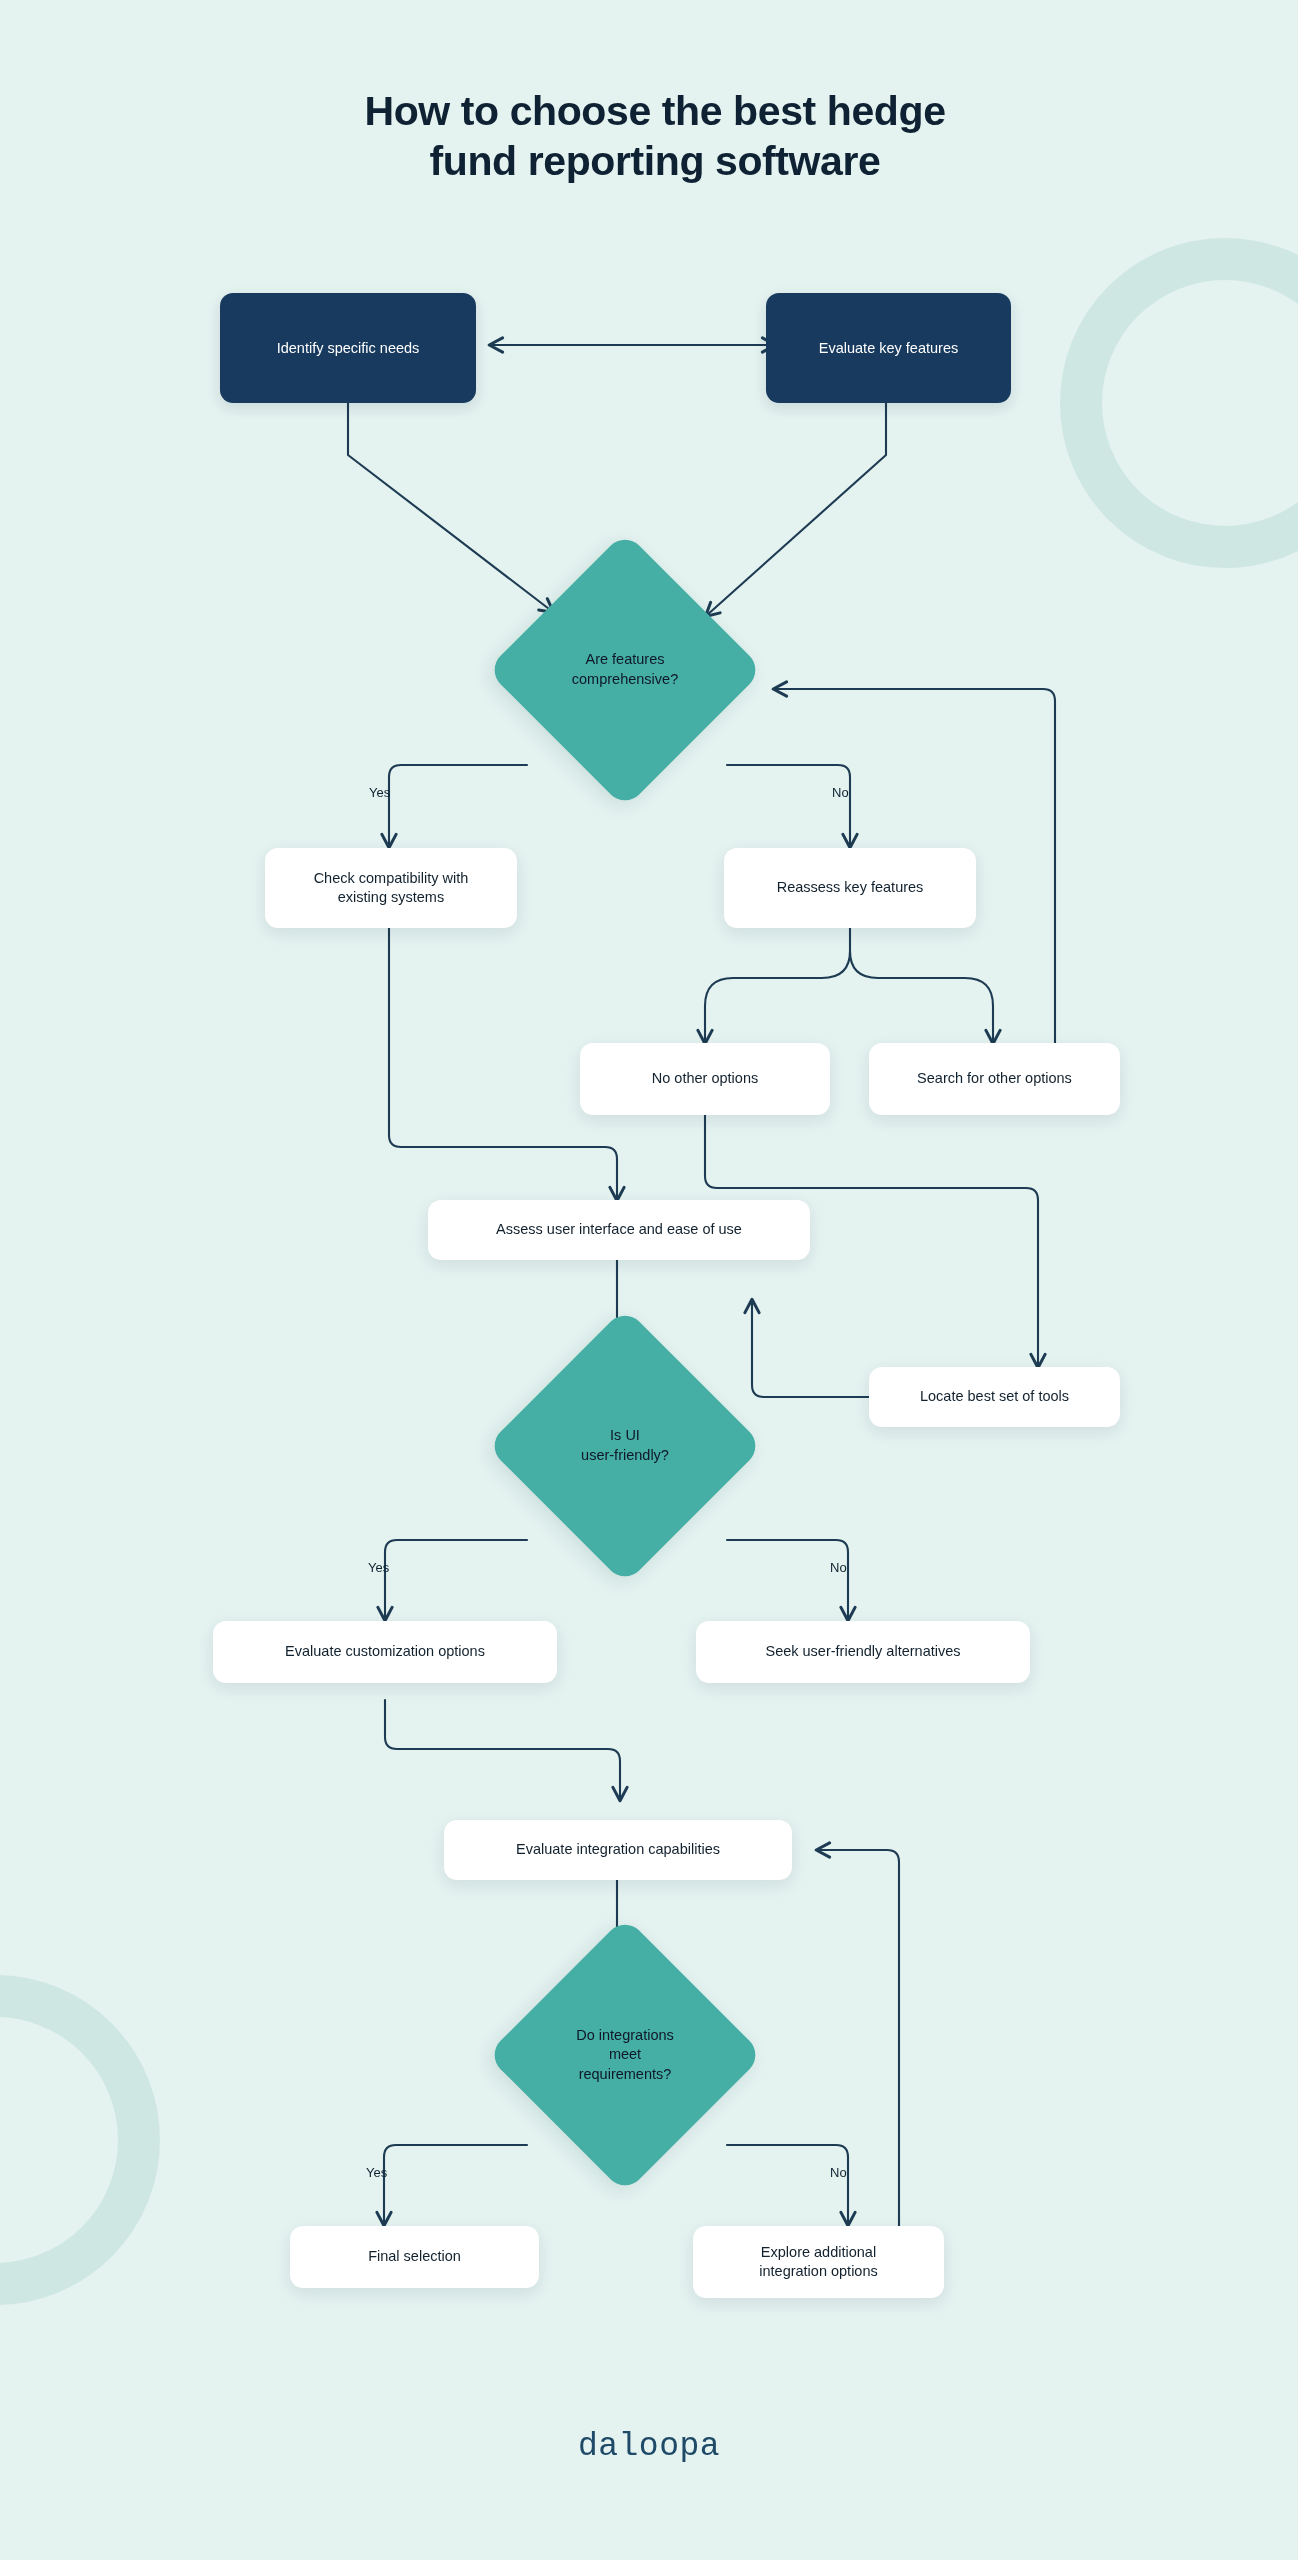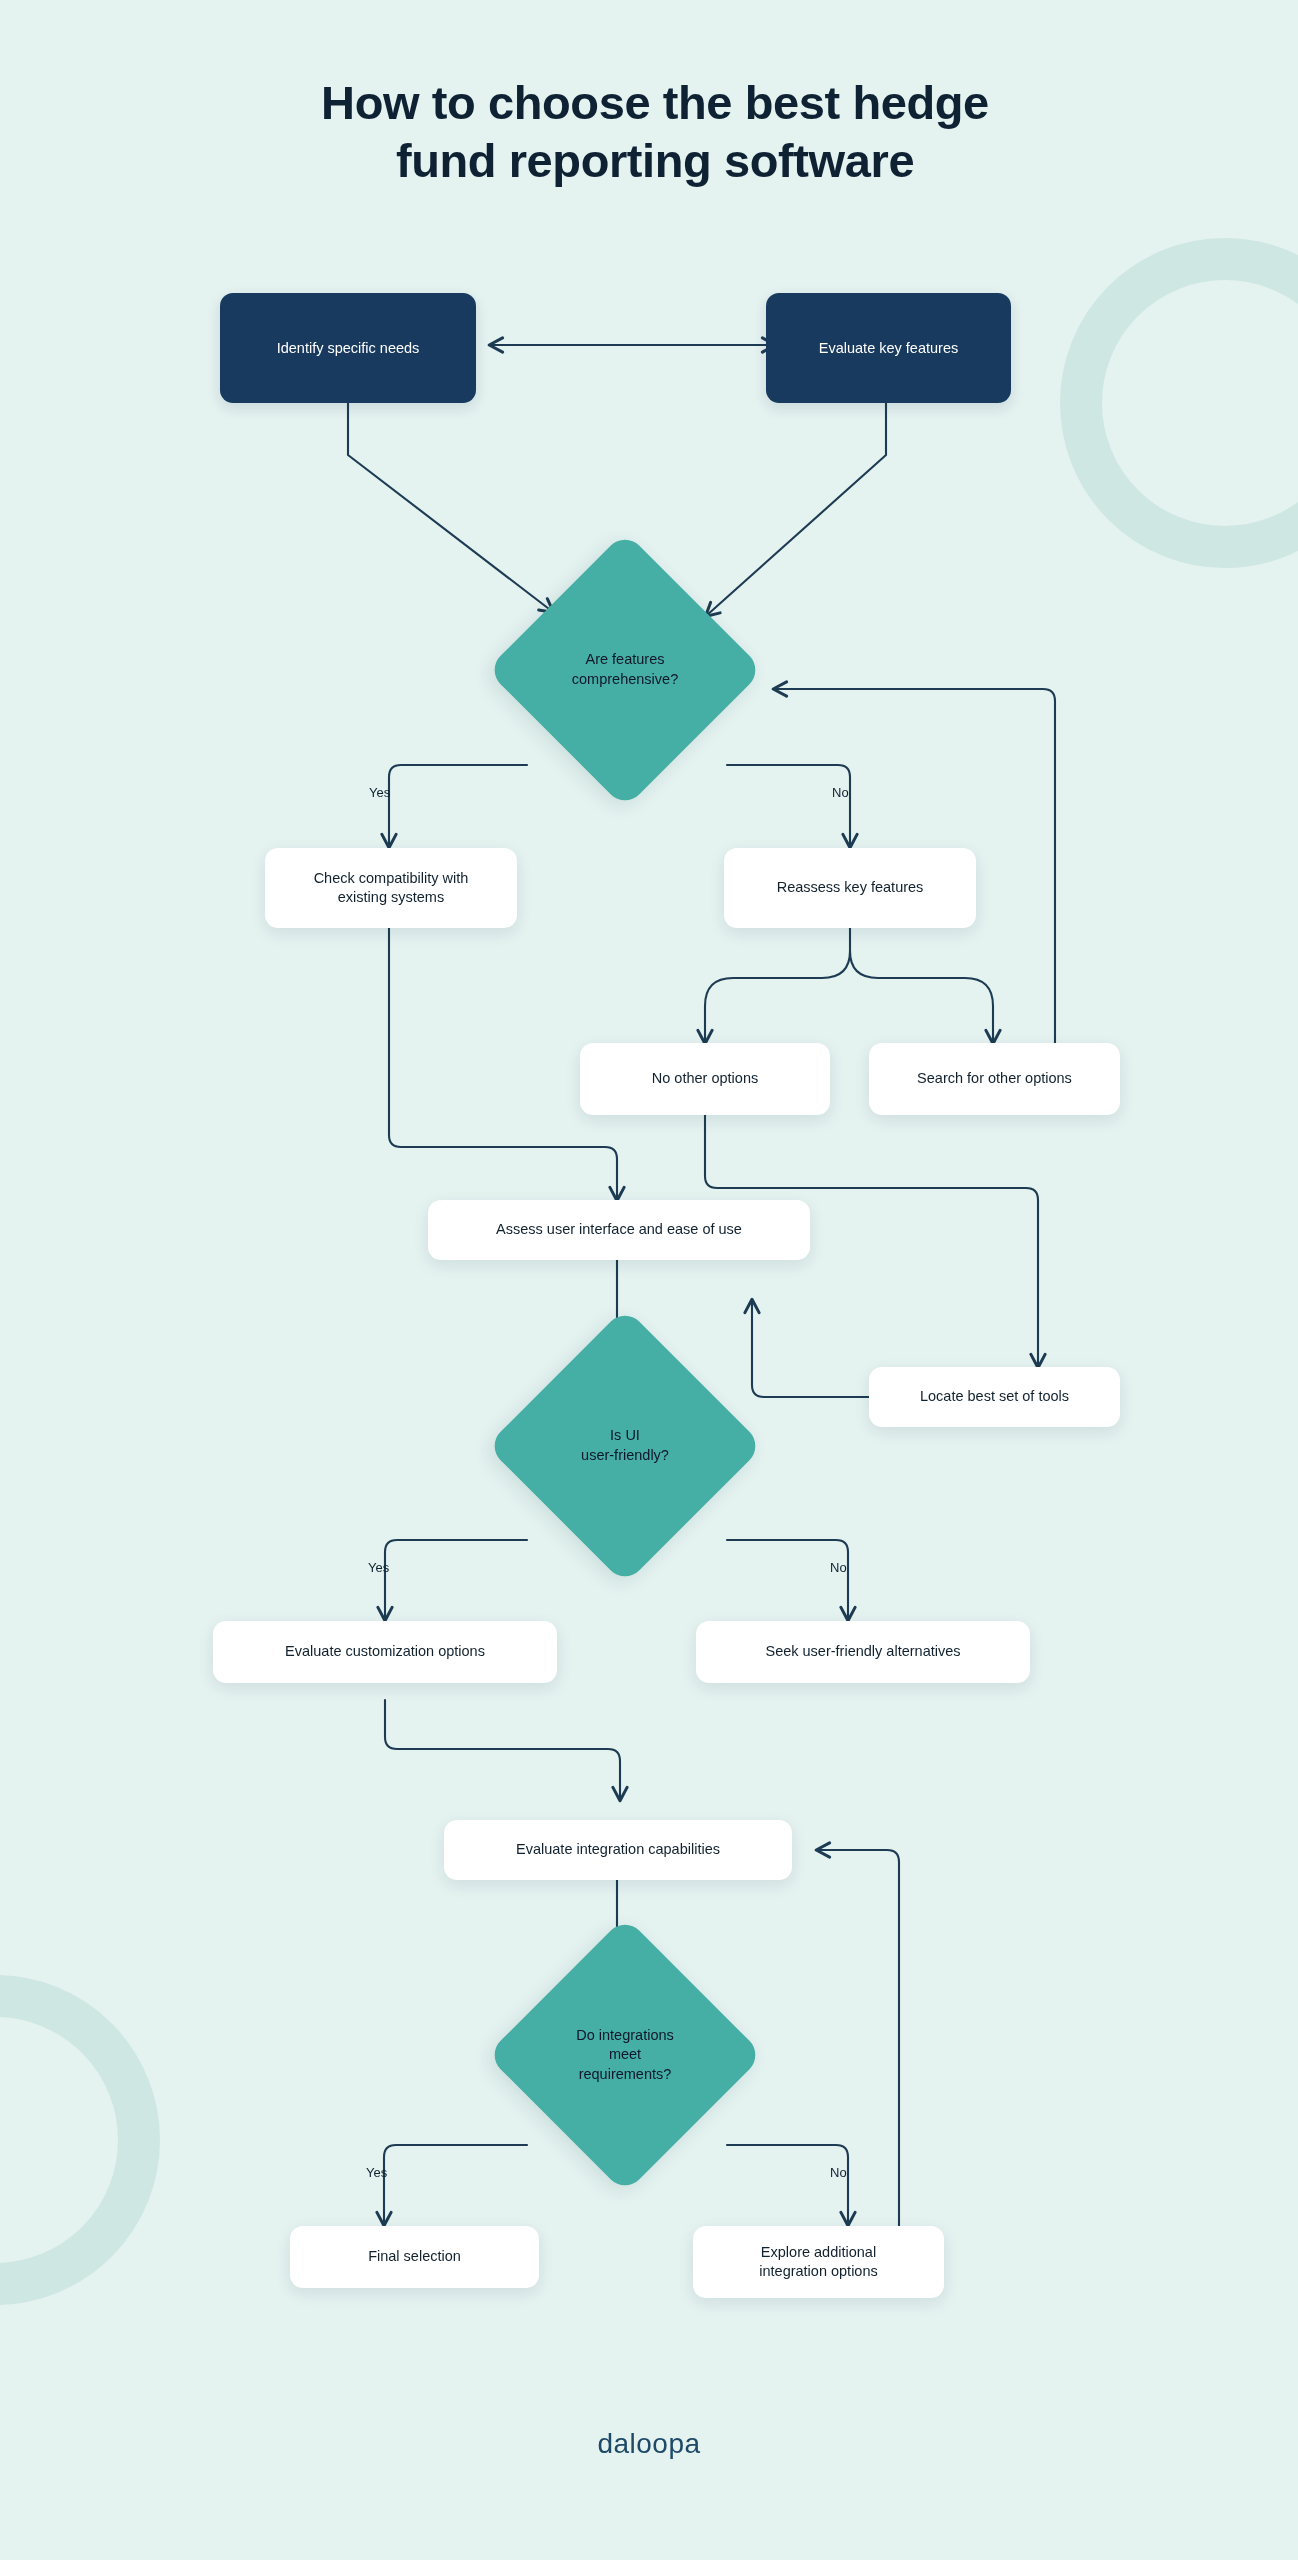--- a/index.html
+++ b/index.html
@@ -33,24 +33,24 @@
   }
   #ring-bottom-left {
     width: 330px; height: 330px;
     border-width: 42px;
     left: -170px; top: 1975px;
   }
 
   
   #page-title {
     position: absolute;
-    top: 74px;
+    top: 86px;
     left: 0; right: 0;
     text-align: center;
-    font-size: 47px;
+    font-size: 41px;
     line-height: 1.23;
     font-weight: bold;
     color: #0e2233;
     letter-spacing: -0.4px;
     padding-left: 12px;
   }
 
   
   #connectors {
     position: absolute;
@@ -109,24 +109,24 @@
     color: #0f2230;
     white-space: nowrap;
   }
 
   
   #logo {
     position: absolute;
     left: 0; right: 0;
     top: 2428px;
     text-align: center;
-    font-size: 28px;
+    font-size: 33px;
     letter-spacing: 0.5px;
     color: #1e4a68;
-    font-family: Liberation Sans, sans-serif;
+    font-family: Liberation Mono, monospace;
   }
 </style>
 </head>
 <body>
 
 <div id="page">
 
   <div class="ring" id="ring-top-right"></div>
   <div class="ring" id="ring-bottom-left"></div>
 

